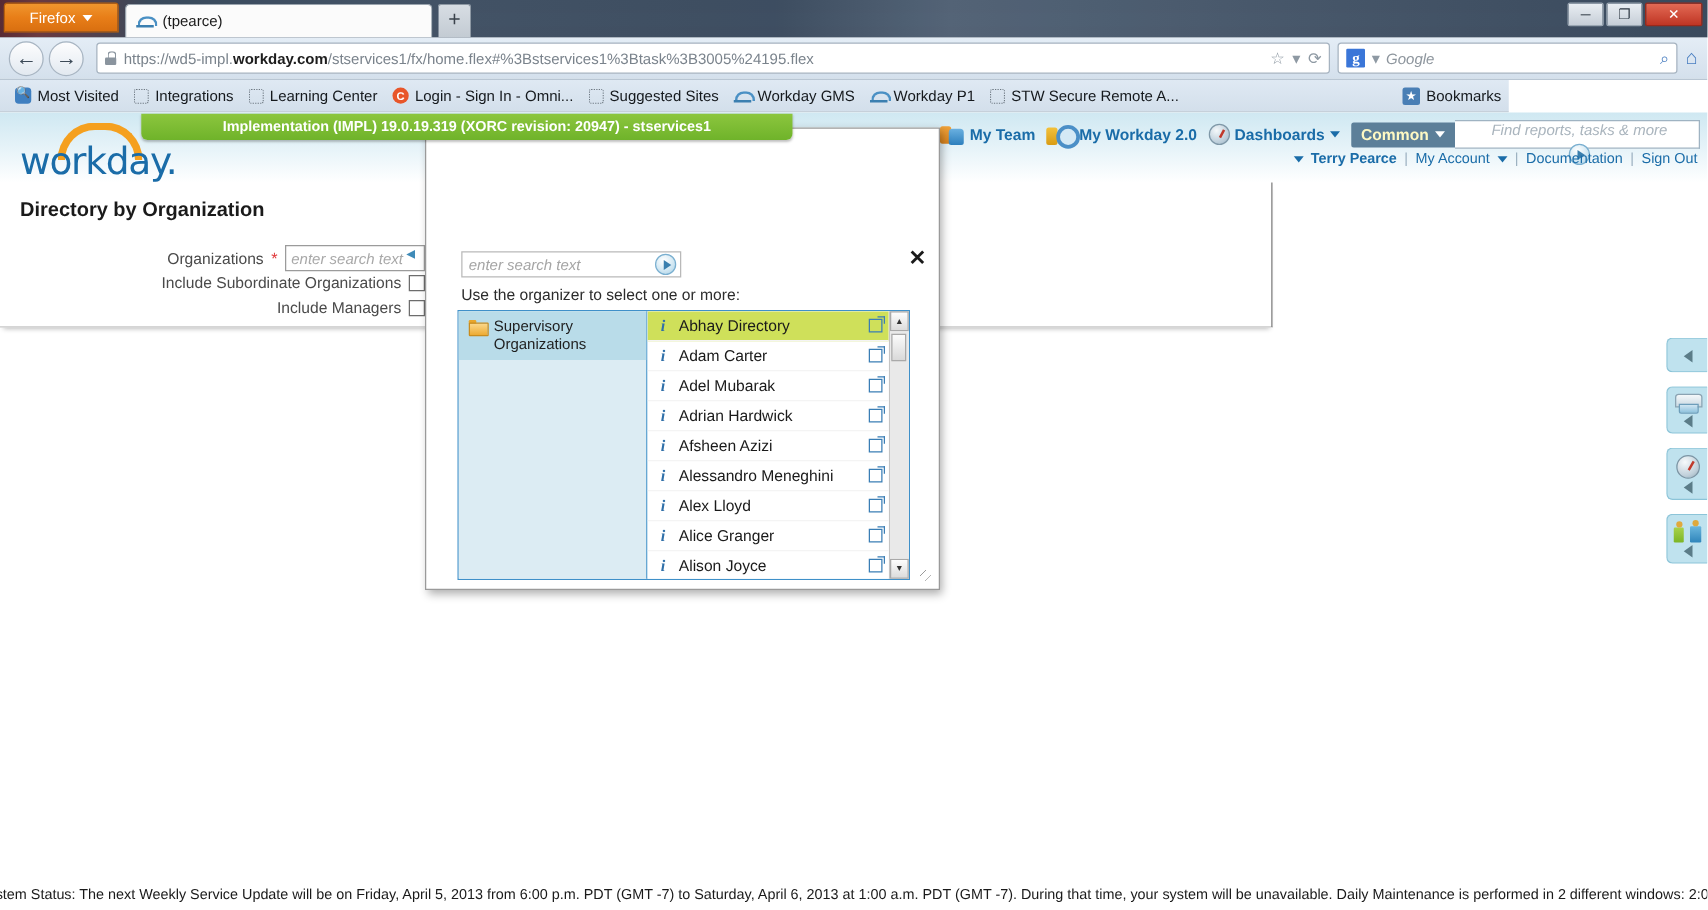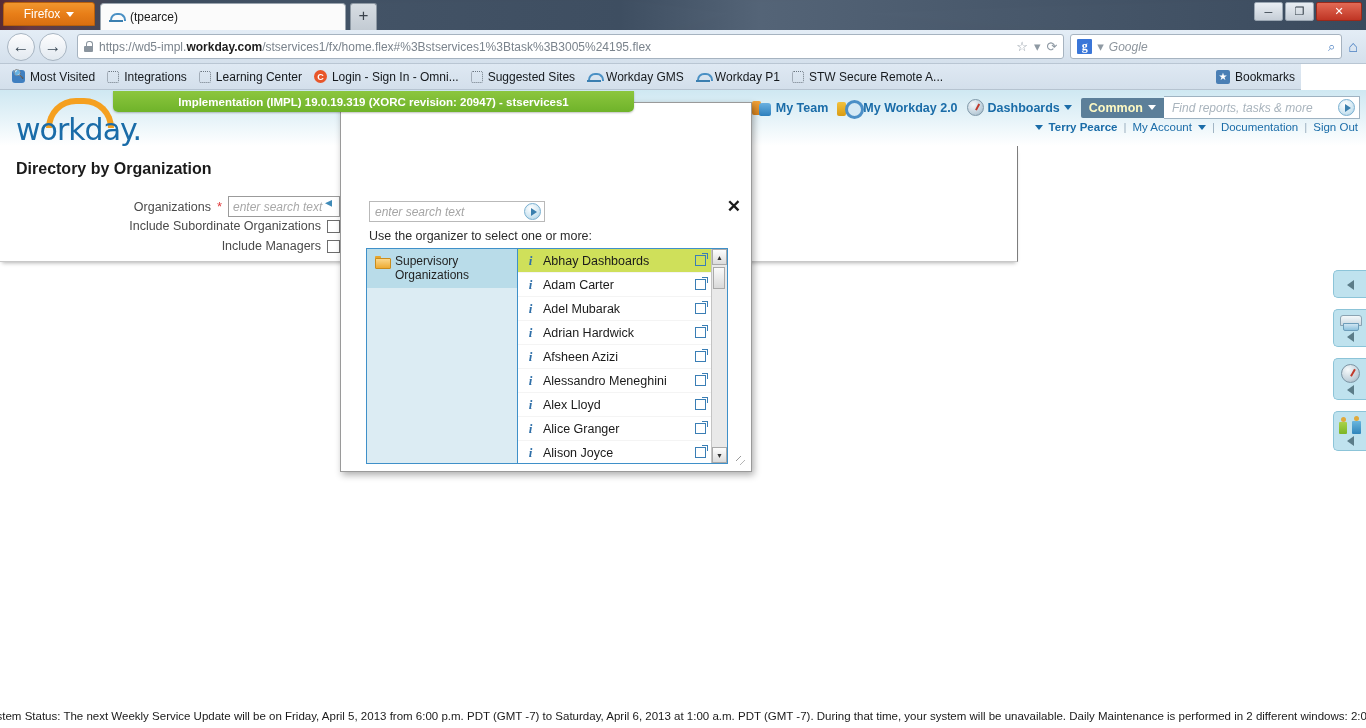--- a/index.html
+++ b/index.html
@@ -110,21 +110,21 @@
     width: 15px; height: 15px; background: #3a76d8; color: #fff;
     font-size: 12px; font-weight: bold; font-family: "Liberation Serif", serif;
     display: flex; align-items: center; justify-content: center; border-radius: 1px;
   }
   #search-placeholder { flex: 1; font-size: 12px; color: #8d959d; font-style: italic; }
   #magnifier { color: #4a7fc1; font-size: 13px; }
   #home-button { margin: 0 8px 0 6px; color: #4a7fc1; font-size: 16px; }
 
   
   #bookmarkbar {
-    position: absolute; left: 0; top: 64px; width: 1301px; height: 26px;
+    position: absolute; left: 0; top: 64px; width: 1207px; height: 26px;
     background: linear-gradient(to bottom, #dfe9f3, #d3dfeb);
     border-bottom: 1px solid #b6c3d0;
     display: flex; align-items: center; padding-left: 6px; font-size: 12px; color: #15191d;
   }
   .bm { display: flex; align-items: center; gap: 5px; padding: 0 6px; white-space: nowrap; }
   .bm-dotted { width: 12px; height: 12px; border: 1px dotted #6c7781; border-radius: 2px; }
   .bm-blue { width: 13px; height: 13px; border-radius: 3px; background: #3f7fc0; position: relative; }
   .bm-blue::after { content: '\1F50D'; position: absolute; left: 1px; top: -1px; font-size: 9px; color: #fff; }
   .bm-orange { width: 13px; height: 13px; border-radius: 50%; background: #e8562a; color: #fff;
     font-size: 9px; font-weight: bold; display: flex; align-items: center; justify-content: center; }
@@ -182,21 +182,21 @@
   .caret-dn { border-left: 4px solid transparent; border-right: 4px solid transparent;
     border-top: 5px solid #1a6ca8; display: inline-block; }
   #common-pill {
     background: #5c7f99; color: #fef9c3; font-size: 12.5px; font-weight: bold;
     padding: 3px 8px; display: flex; align-items: center; gap: 5px;
     border-radius: 2px 0 0 2px;
   }
   #common-pill .caret-dn { border-top-color: #fff; }
   #find-box {
     width: 196px; height: 23px; background: #fff; border: 1px solid #9fb3c2;
-    border-left: none; display: flex; align-items: center; padding: 0 4px 0 8px; gap: 4px;
+    border-left: none; display: flex; align-items: center; padding: 0 4px 0 8px; gap: 4px; flex-direction: column;
   }
   #find-box .ph { flex: 1; font-size: 12px; color: #a9b4bd; font-style: italic; font-weight: normal; }
   .go-circle {
     width: 17px; height: 17px; border-radius: 50%; flex: none;
     background: radial-gradient(circle at 40% 30%, #ffffff, #cfe6f2 60%, #a9cfe3);
     border: 1px solid #79afd0; display: flex; align-items: center; justify-content: center;
   }
   .go-circle::after { content:''; border-left: 6px solid #3a7fae;
     border-top: 4px solid transparent; border-bottom: 4px solid transparent; margin-left: 2px; }
   #hdr-sub {
@@ -512,21 +512,21 @@
       <div id="tree-pane">
         <div id="tree-node">
           <span class="folder-ic"></span>
           <span class="lbl">Supervisory Organizations</span>
         </div>
       </div>
 
       <div id="list-pane">
         <div class="lrow sel">
           <span class="info-i">i</span>
-          <span class="nm">Abhay Dashboards</span>
+          <span class="nm">Abhay Directory</span>
           <span class="ext-ic"></span>
         </div>
         <div class="lrow">
           <span class="info-i">i</span>
           <span class="nm">Adam Carter</span>
           <span class="ext-ic"></span>
         </div>
         <div class="lrow">
           <span class="info-i">i</span>
           <span class="nm">Adel Mubarak</span>

